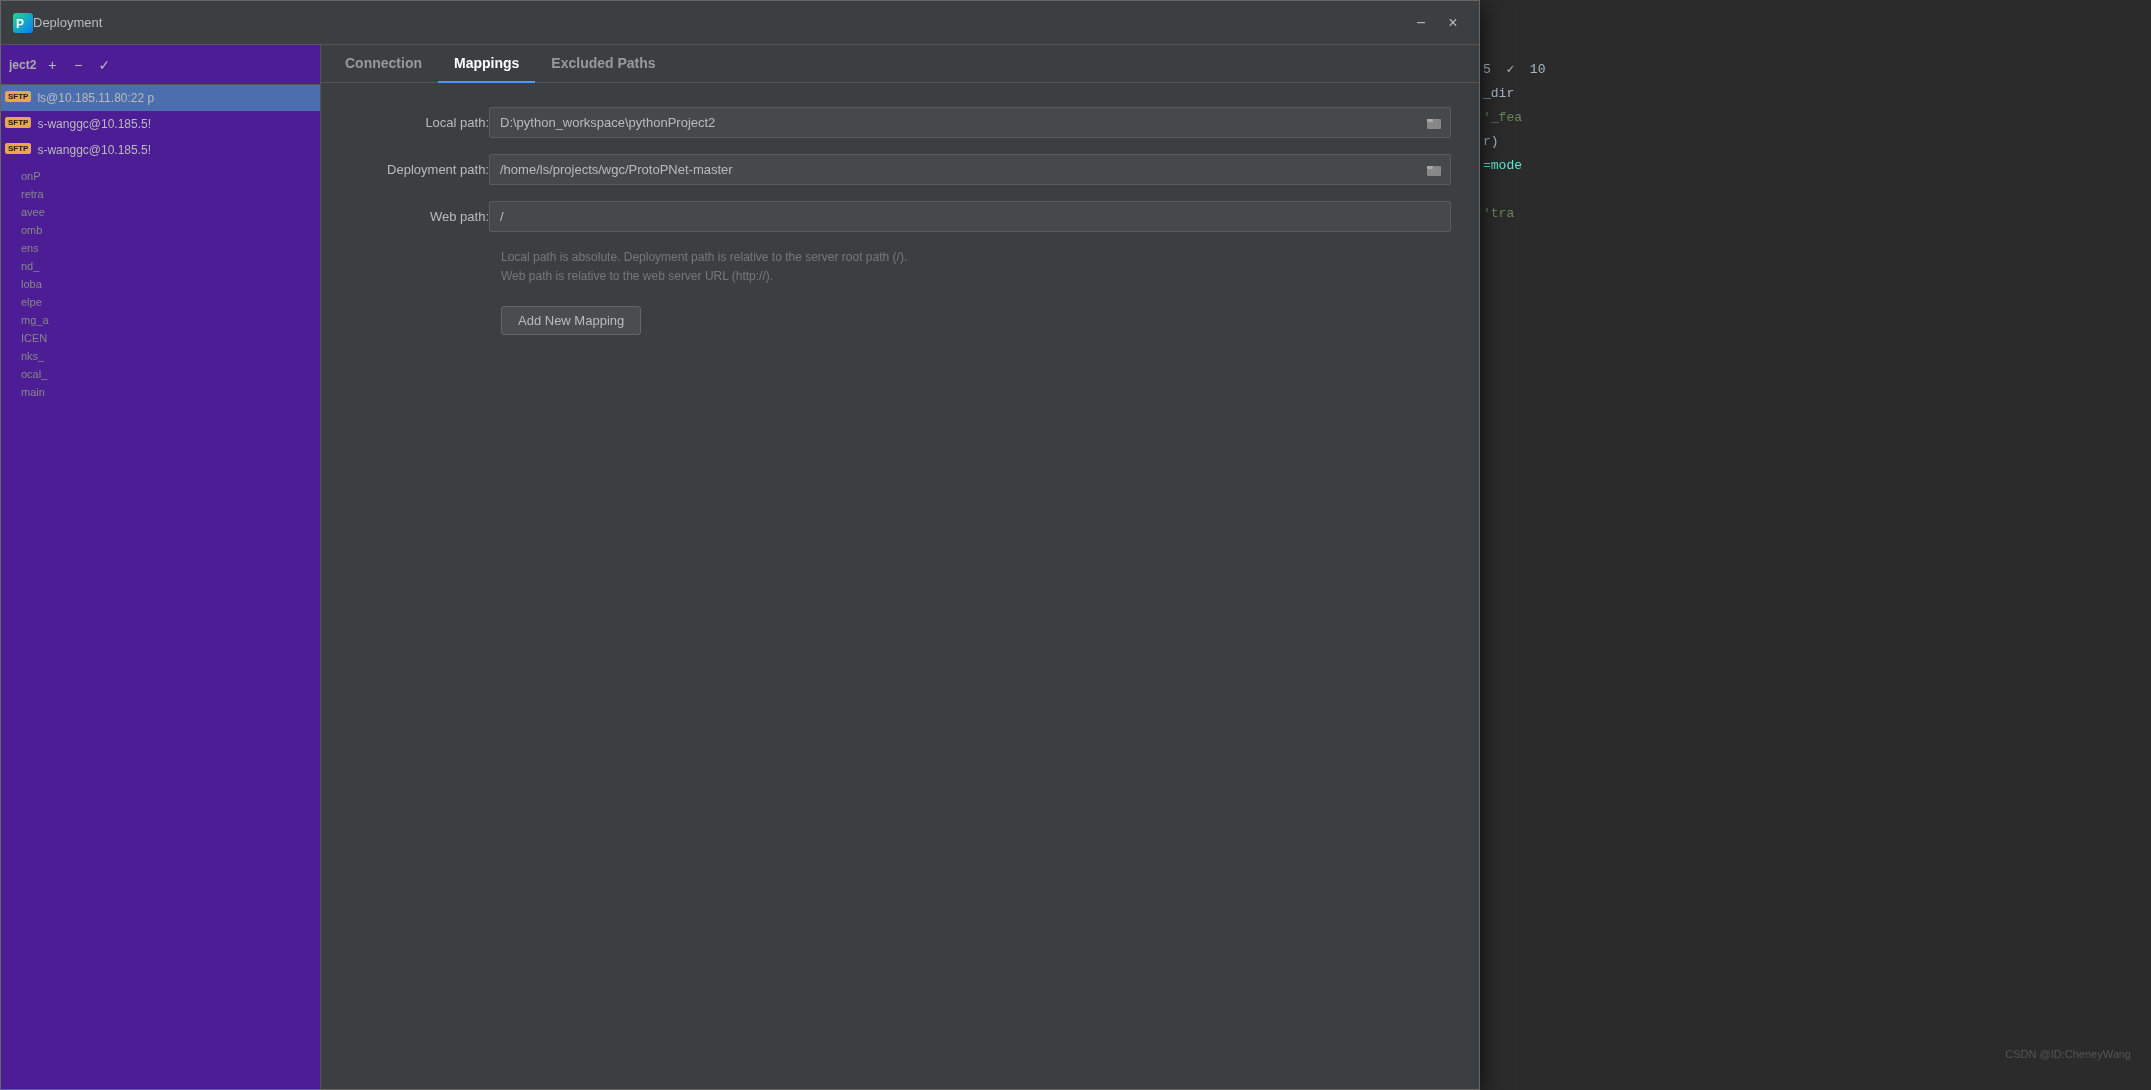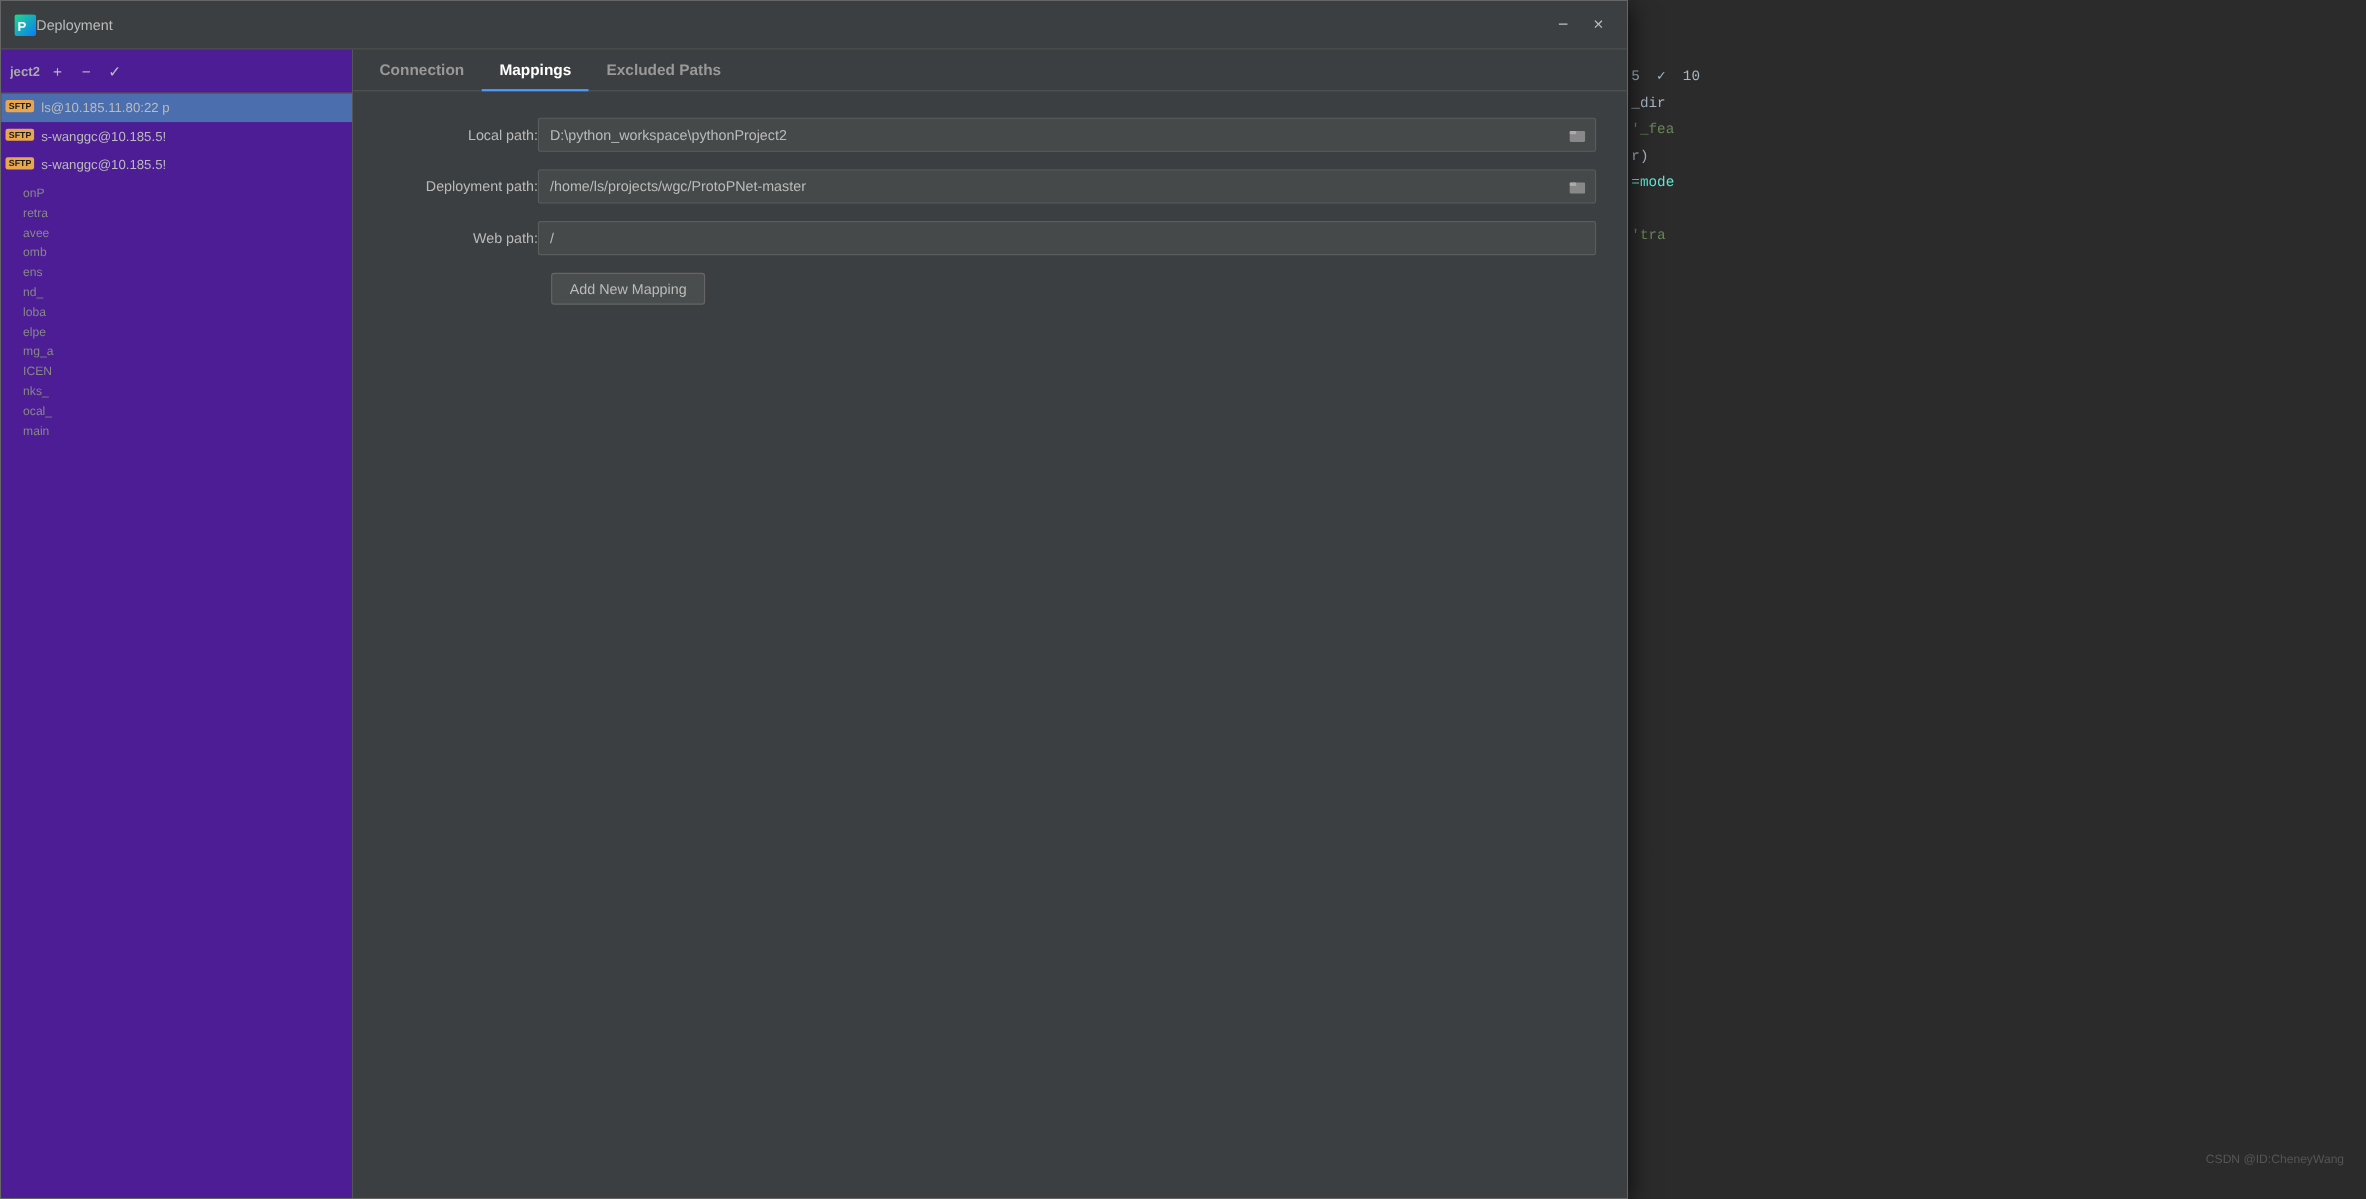--- a/index.html
+++ b/index.html
@@ -417,20 +417,24 @@
         <div class="form-row">
           <label class="form-label">
             <span>Web path:</span>
           </label>
           <div class="form-input-wrapper">
             <input class="form-input" type="text" value="/" style="">
           </div>
         </div>
 
         
+        <div class="hint-text">
+          <div>Local path is absolute. Deployment path is relative to the server root path (/).</div>
+          <div>Web path is relative to the web server URL (http://).</div>
+        </div>
 
         
         <button class="add-mapping-btn">Add New Mapping</button>
       </div>
     </div>
   </div>
 </div>
 
 <div class="watermark">CSDN @ID:CheneyWang</div>
 

